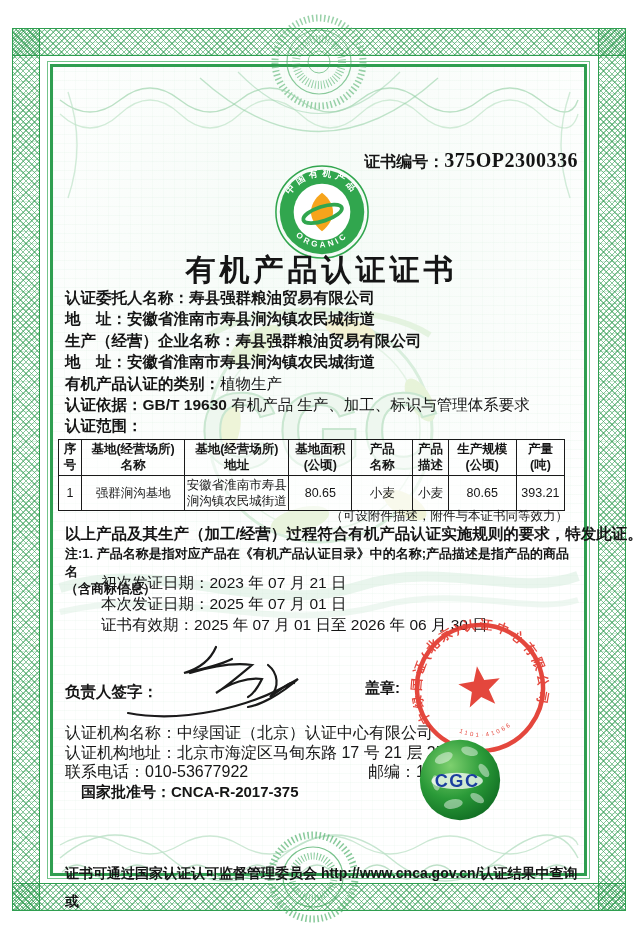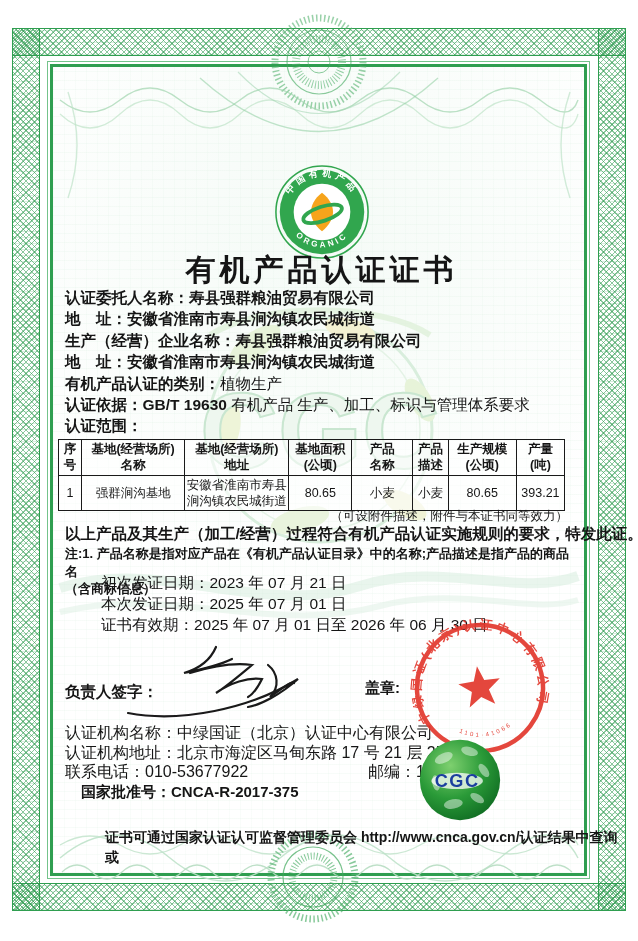--- a/index.html
+++ b/index.html
@@ -54,21 +54,21 @@
   .dates{top:501px;left:0;font-size:15.5px;font-weight:normal;line-height:21px;margin-left:36px;}
   .sig-label{top:611px;left:0;font-size:15.5px;font-weight:bold;z-index:4;}
   .seal-label{top:608px;left:300px;font-size:15px;font-weight:bold;z-index:1;}
   .signature{top:568px;left:55px;width:190px;height:80px;z-index:3;}
   .seal{top:545px;left:343px;width:144px;height:144px;z-index:2;}
   .globe{top:666px;left:352px;width:86px;height:86px;z-index:3;}
   .org{top:652px;left:0;width:100%;font-size:16px;font-weight:normal;line-height:19.5px;}
   .org .row3{position:relative;}
   .org .pair2{position:absolute;left:303px;top:0;}
   .approval{top:712px;left:16px;font-size:15px;font-weight:bold;}
-  .footer{top:756px;left:0;width:100%;font-size:14px;font-weight:600;line-height:20px;margin-left:40px;}
+  .footer{top:788px;left:0;width:100%;font-size:14px;font-weight:600;line-height:28px;}
 </style>
 </head>
 <body>
 
 <div class="page">
 
   <div class="band band-top"></div>
   <div class="band band-bottom"></div>
   <div class="band band-left"></div>
   <div class="band band-right"></div>
@@ -118,20 +118,23 @@
       <g opacity="0.7">
         <circle cx="313" cy="877" r="42" fill="none" stroke="#57b371" stroke-width="7" stroke-dasharray="1.5 2.5"></circle>
         <circle cx="313" cy="877" r="30" fill="none" stroke="#3fa85c" stroke-width="1.2"></circle>
         <circle cx="313" cy="877" r="21" fill="none" stroke="#57b371" stroke-width="7" stroke-dasharray="1 2"></circle>
       </g>
     </g>
   </svg>
 
   <div class="content">
 
+    <div class="cert-no">
+      <span class="lbl">证书编号：</span><span class="num">375OP2300336</span>
+    </div>
 
     <div class="logo-wrap">
       <svg viewBox="-50 -50 100 100" width="96" height="96">
         <circle r="48" fill="none" stroke="#31a64e" stroke-width="1.6"></circle>
         <circle r="44" fill="#31a64e"></circle>
         <circle r="29.5" fill="#ffffff"></circle>
         <defs>
           <path id="arcTop" d="M -36,10 A 37.4,37.4 0 1 1 36,10"></path>
           <path id="arcBot" d="M -34,14 A 36.8,36.8 0 0 0 34,14"></path>
         </defs>

